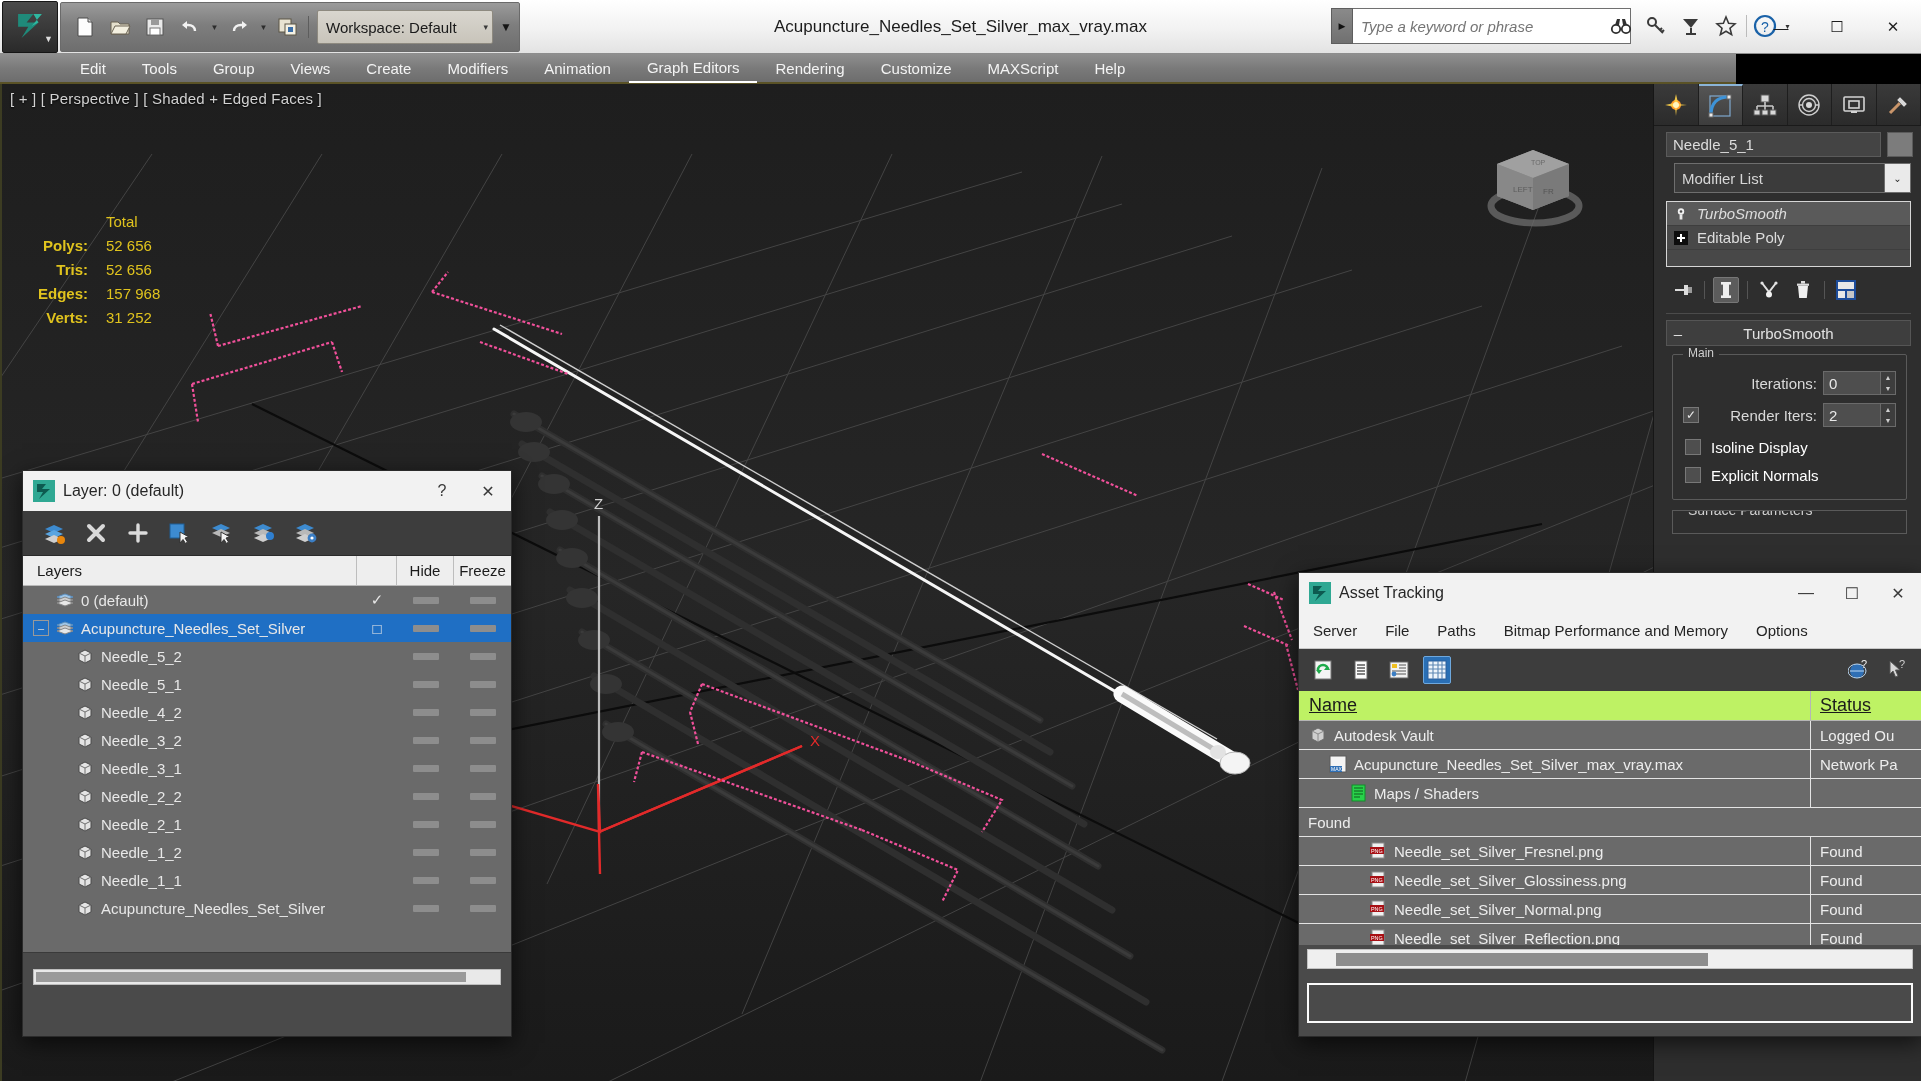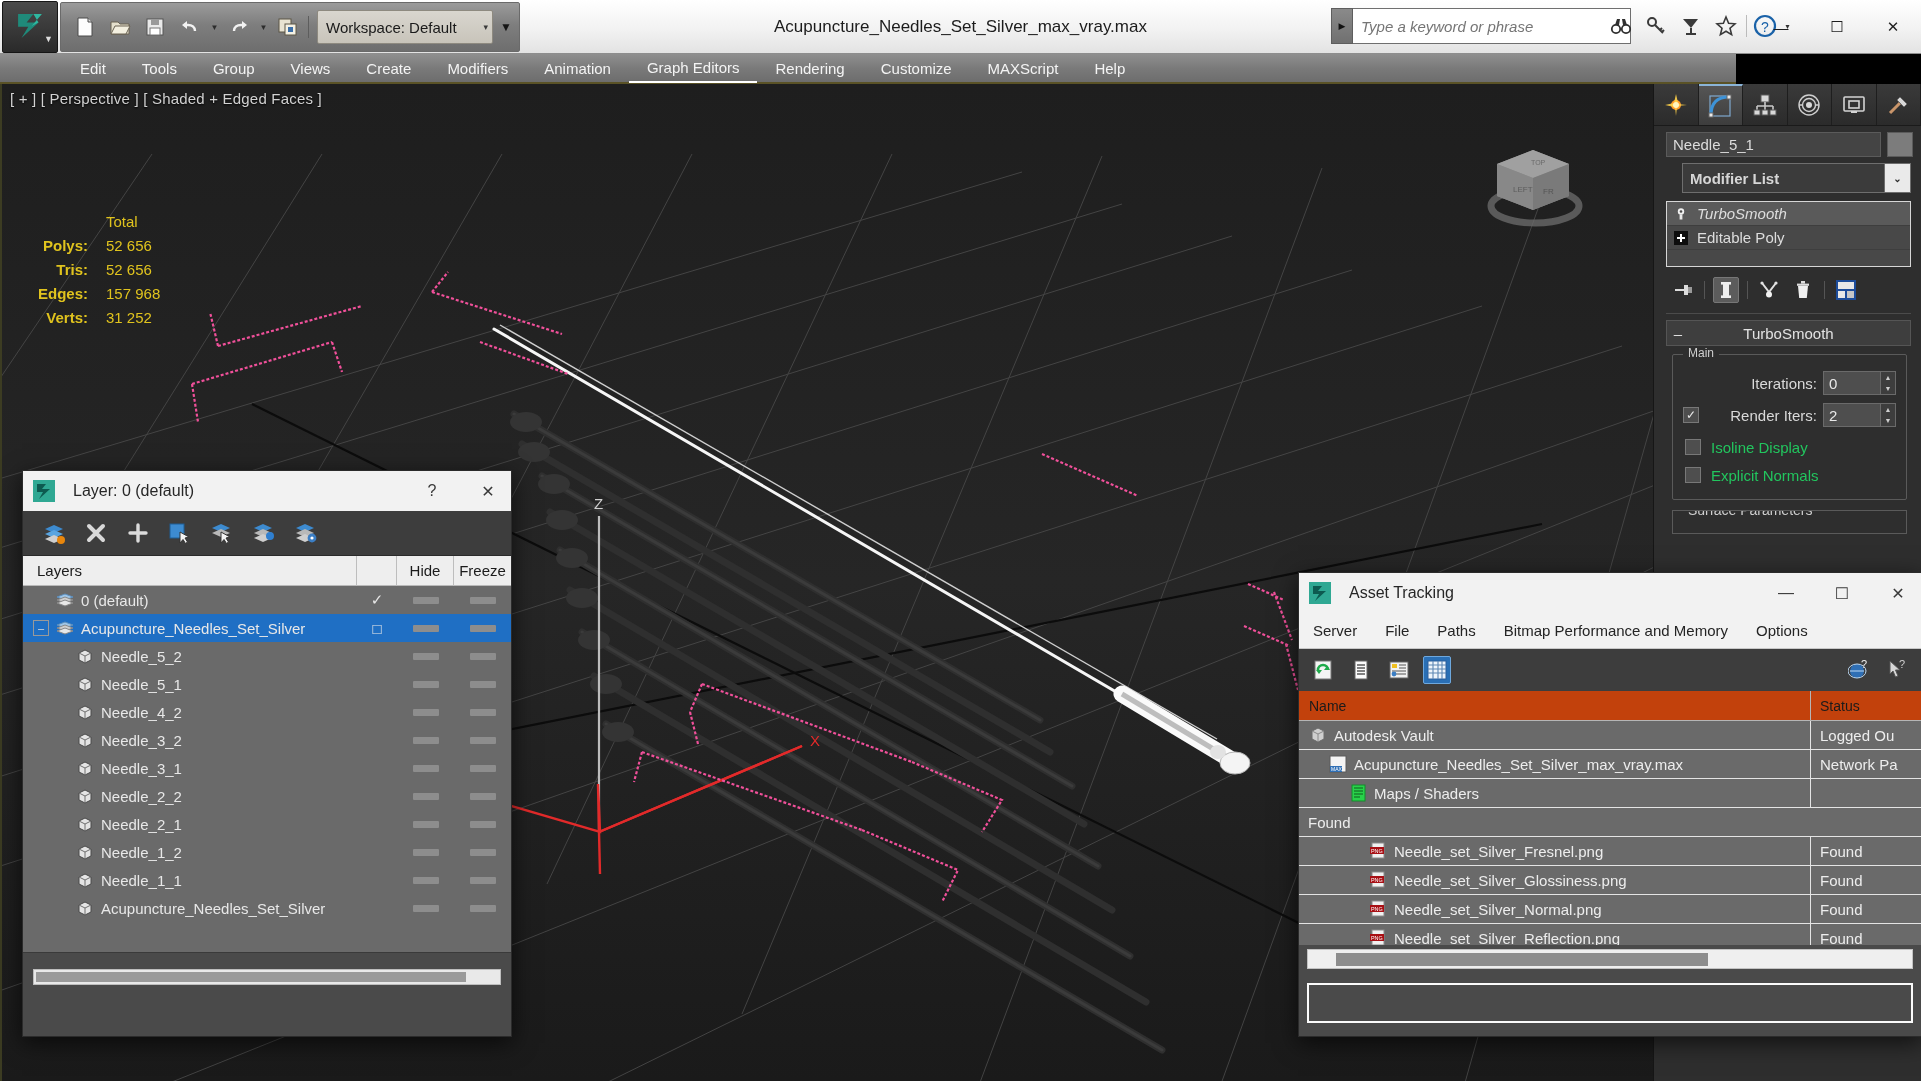--- a/index.html
+++ b/index.html
@@ -115,21 +115,21 @@
     border-right:1px solid #1e1e1e; background:linear-gradient(#3a3a3a,#2b2b2b);
   }
   .cmdtab.sel{ background:linear-gradient(#555,#3d3d3d); border-top:2px solid #8ab4d8;}
   #objnamerow{ display:flex; align-items:center; padding:6px 8px 4px 12px; gap:6px;}
   #objname{
     flex:1; height:25px; background:#444; border:1px solid #5b5b5b;
     color:#dcdcdc; padding:0 6px; font-size:15px;
     font-family:"Liberation Sans",sans-serif;
   }
   #objcolor{ width:26px;height:25px; background:#7c7c7c; border:1px solid #5b5b5b; cursor:pointer;}
-  #modlistrow{ padding:2px 10px 4px 28px;font-weight:bold;}
+  #modlistrow{ padding:2px 10px 4px 20px;}
   #modlist{
     height:30px; background:#3b3b3b; border:1px solid #6e6e6e;
     display:flex;align-items:center; color:#d6d6d6; font-size:15px; padding-left:7px;
     cursor:pointer;
   }
   #modlist .lbl{flex:1;}
   #modlist .dd{ width:26px;height:28px; background:#eaeaea; border-left:1px solid #6e6e6e;
     display:flex;align-items:center;justify-content:center; color:#2b2b2b; font-size:10px;}
   #modstack{
     margin:4px 10px 0 12px; height:66px; background:#484848;
@@ -170,32 +170,32 @@
     font-family:"Liberation Sans",sans-serif;
   }
   .spinarrows{ width:15px;height:24px; background:#3d3d3d; border:1px solid #6a6a6a;
     border-left:none; display:flex;flex-direction:column;align-items:center;
     justify-content:space-around; cursor:pointer;}
   .spinarrows i{ font-size:7px; color:#cfcfcf; font-style:normal; line-height:7px;}
   .cbox{ width:16px;height:16px; background:#4e4e4e; border:1px solid #787878;
     display:flex;align-items:center;justify-content:center; cursor:pointer;
     color:#e9e9e9; font-size:12px;}
   .crow{ display:flex;align-items:center;gap:10px; height:28px; padding-left:2px;}
-  .crow .clbl{ color:#22c55e; font-size:15px;}
+  .crow .clbl{ color:#ffffff; font-size:15px;}
   #roll2{
     margin:10px 14px 0 18px; border:1px solid #5a5a5a; height:24px; position:relative;
     overflow:hidden;
   }
   #roll2 .gtitle{ position:absolute; top:-9px; left:10px; background:#2e2e2e; padding:0 5px;
     color:#cfcfcf; font-size:14px;}
 
   
   .dlg{ position:absolute; background:#4a4a4a; border:1px solid #2b2b2b;
     box-shadow:0 6px 22px rgba(0,0,0,.65); }
-  .dlgtitle{ height:40px; background:#f2f2f2; display:flex;align-items:center; padding-left:10px;gap:10px;}
+  .dlgtitle{ height:40px; background:#f2f2f2; display:flex;align-items:center; padding-left:10px;}
   .dlgtitle .ti{ width:22px;height:22px; margin-right:8px;}
   .dlgtitle .tt{ flex:1; color:#272727; font-size:16px;}
   .dlgtitle .tb{ width:46px;height:40px; display:flex;align-items:center;justify-content:center;
     color:#3a3a3a; cursor:pointer; font-size:16px;}
 
   
   #layerdlg{ left:22px; top:470px; width:490px; height:567px; }
   #layertools{
     height:45px; background:#3d3d3d; display:flex;align-items:center; gap:12px; padding-left:16px;
     border-bottom:1px solid #2a2a2a;
@@ -233,22 +233,23 @@
   }
   .amitem{ height:36px; padding:0 14px; display:flex;align-items:center; color:#242424;
     font-size:15px; cursor:pointer; white-space:nowrap;}
   #assettools{
     height:42px; background:#3d3d3d; display:flex;align-items:center; padding:0 10px; gap:10px;
   }
   .atool{ width:28px;height:28px;display:flex;align-items:center;justify-content:center;cursor:pointer;border-radius:2px;}
   .atool.on{ background:#2a6fb5; border:1px solid #6ea8dd;}
   #atsp{ flex:1; }
   #assethdr{
-    height:30px; background:#c2410c; display:flex;align-items:center; font-size:14px; color:#1b1b1b;
+    height:30px; background:#bef264; display:flex;align-items:center; font-size:18px; color:#1b1b1b;
     border-bottom:1px solid #b5b5b5;
+    text-decoration:underline;
   }
   #assethdr .h1{ flex:1; padding-left:10px; border-right:1px solid #b5b5b5; height:30px;display:flex;align-items:center;}
   #assethdr .h2{ width:110px; padding-left:9px; height:30px;display:flex;align-items:center;}
   #assetbody{ background:#6a6a6a; height:224px; overflow:hidden;}
   .arow{ height:29px; display:flex;align-items:center; font-size:15px; color:#ededed;
     border-bottom:1px solid #e4e4e4; cursor:pointer;}
   .arow .an{ flex:1; display:flex;align-items:center; overflow:hidden; white-space:nowrap;
     border-right:1px solid #e4e4e4; height:29px;}
   .arow .ai{ width:22px;height:20px; margin-right:5px; display:flex;align-items:center;justify-content:center;flex:0 0 22px;}
   .arow .ast{ width:110px; padding-left:9px; white-space:nowrap; overflow:hidden;}

